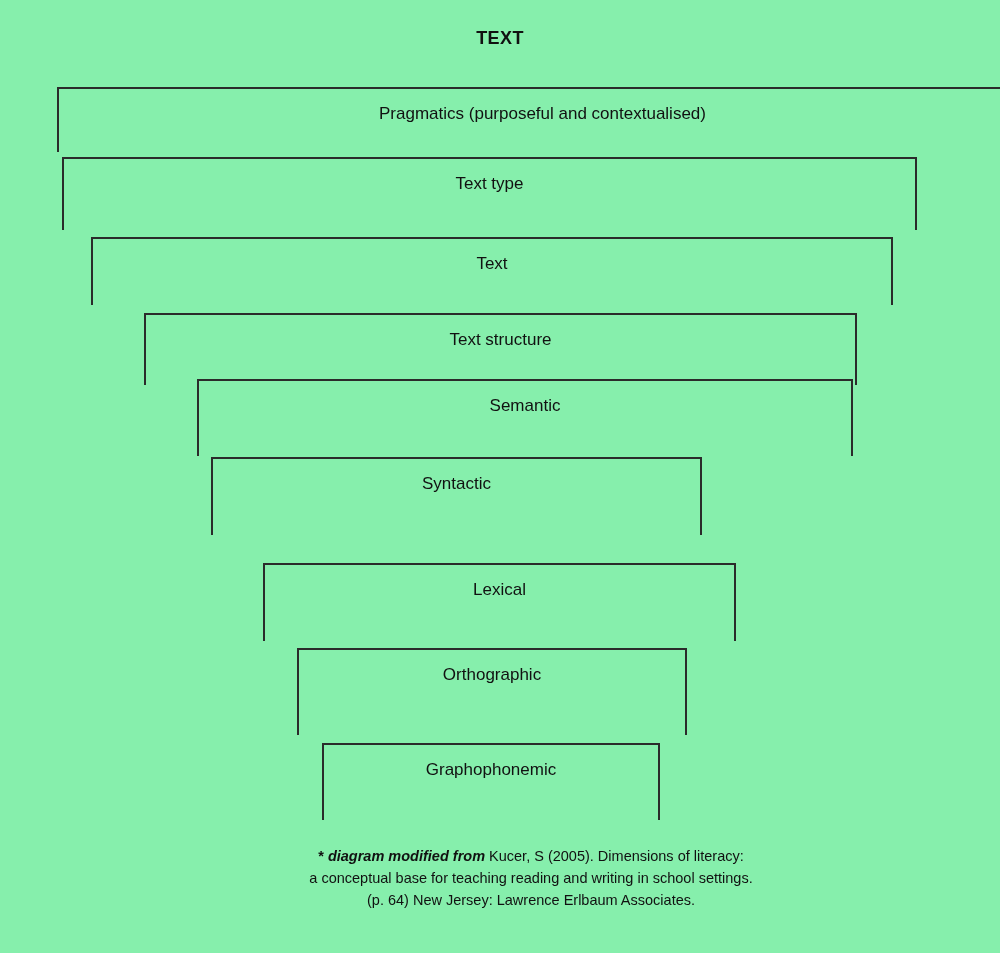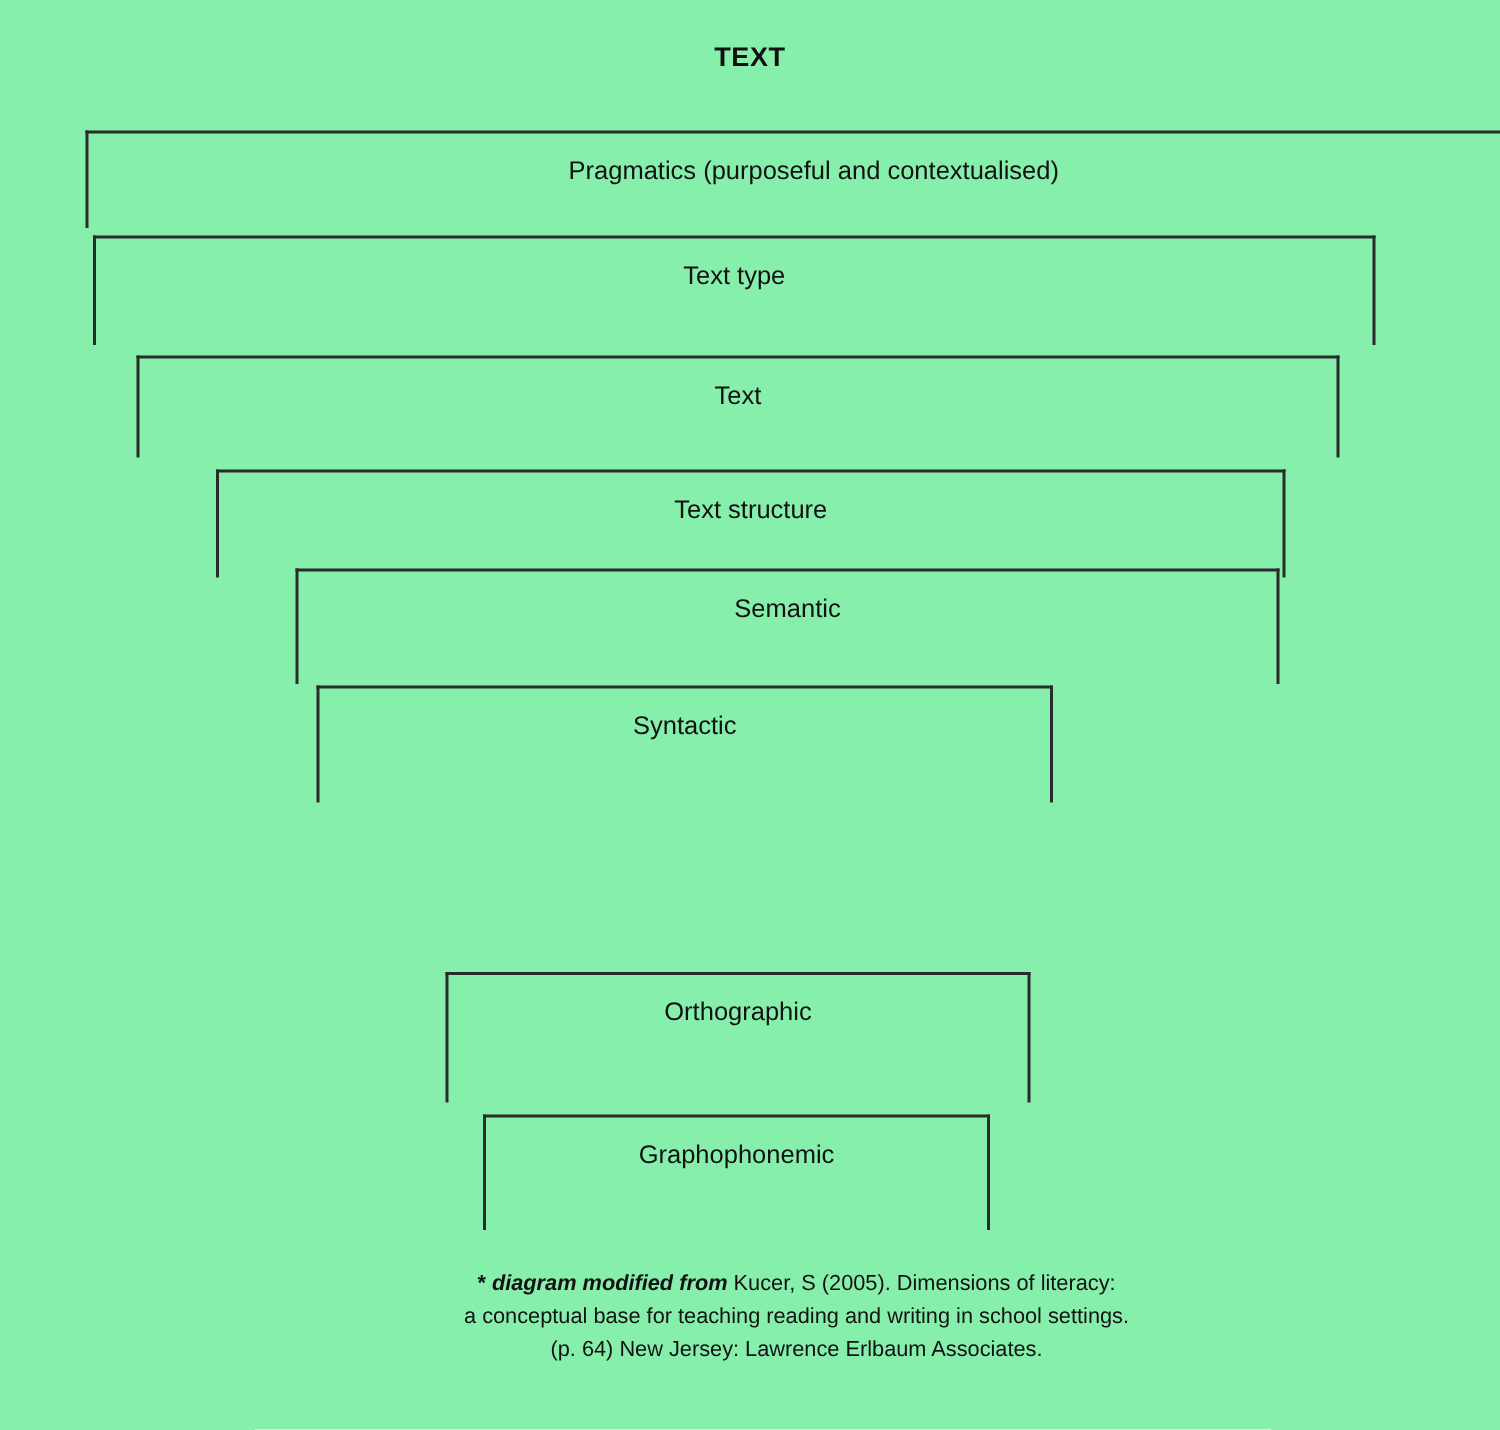--- a/index.html
+++ b/index.html
@@ -104,20 +104,23 @@
       </div>
       <div class="level" style="left: 144px; top: 313px; width: 713px; height: 72px;">
         <div class="level-label">Text structure</div>
       </div>
       <div class="level" style="left: 164px; top: 379px; width: 656px; height: 77px; margin-left: 33px;">
         <div class="level-label">Semantic</div>
       </div>
       <div class="level" style="left: 211px; top: 457px; width: 491px; height: 78px; padding-left: 16px;">
         <div class="level-label">Syntactic</div>
       </div>
+      <div class="level" style="left: 263px; top: 563px; width: 473px; height: 78px;">
+        <div class="level-label">Lexical</div>
+      </div>
       <div class="level" style="left: 297px; top: 648px; width: 390px; height: 87px; padding-left: 12px;">
         <div class="level-label">Orthographic</div>
       </div>
       <div class="level" style="left: 322px; top: 743px; width: 338px; height: 77px;">
         <div class="level-label">Graphophonemic</div>
       </div>
     </div>
 
   <div id="caption">
     <span class="cap-line"><span class="star">* </span><span class="src-ital">diagram modified from</span><span> Kucer, S (2005). Dimensions of literacy:</span></span>

